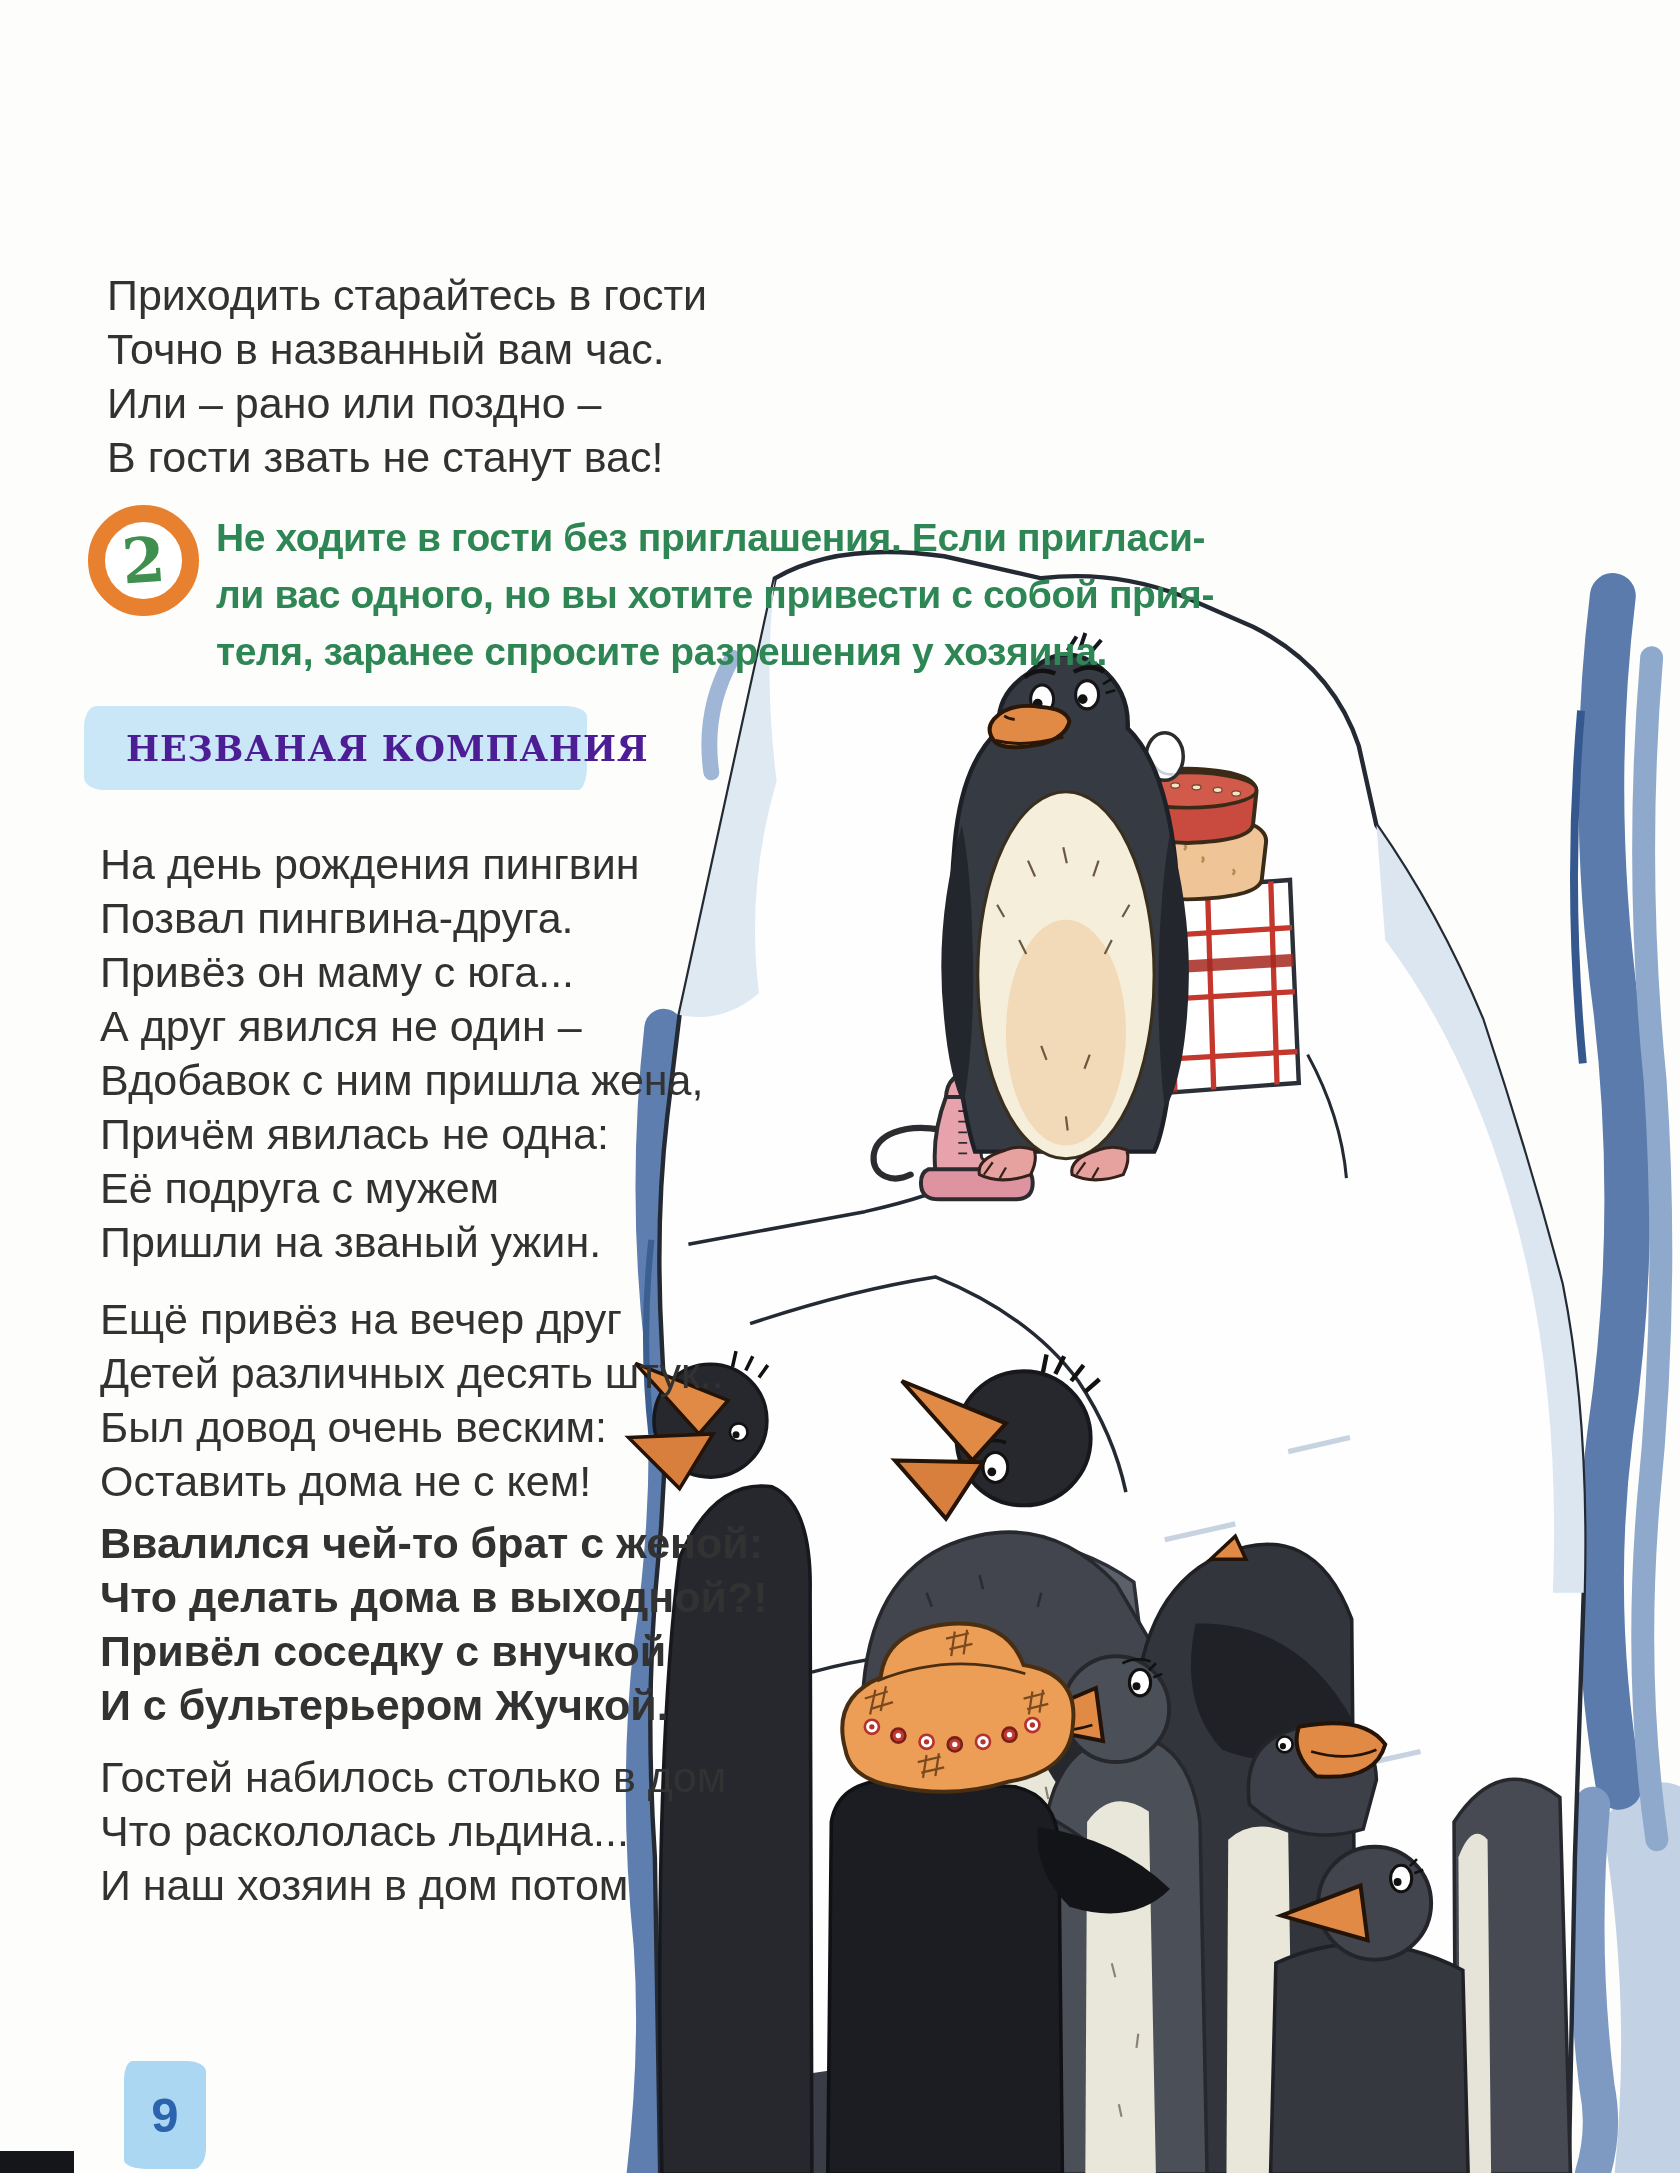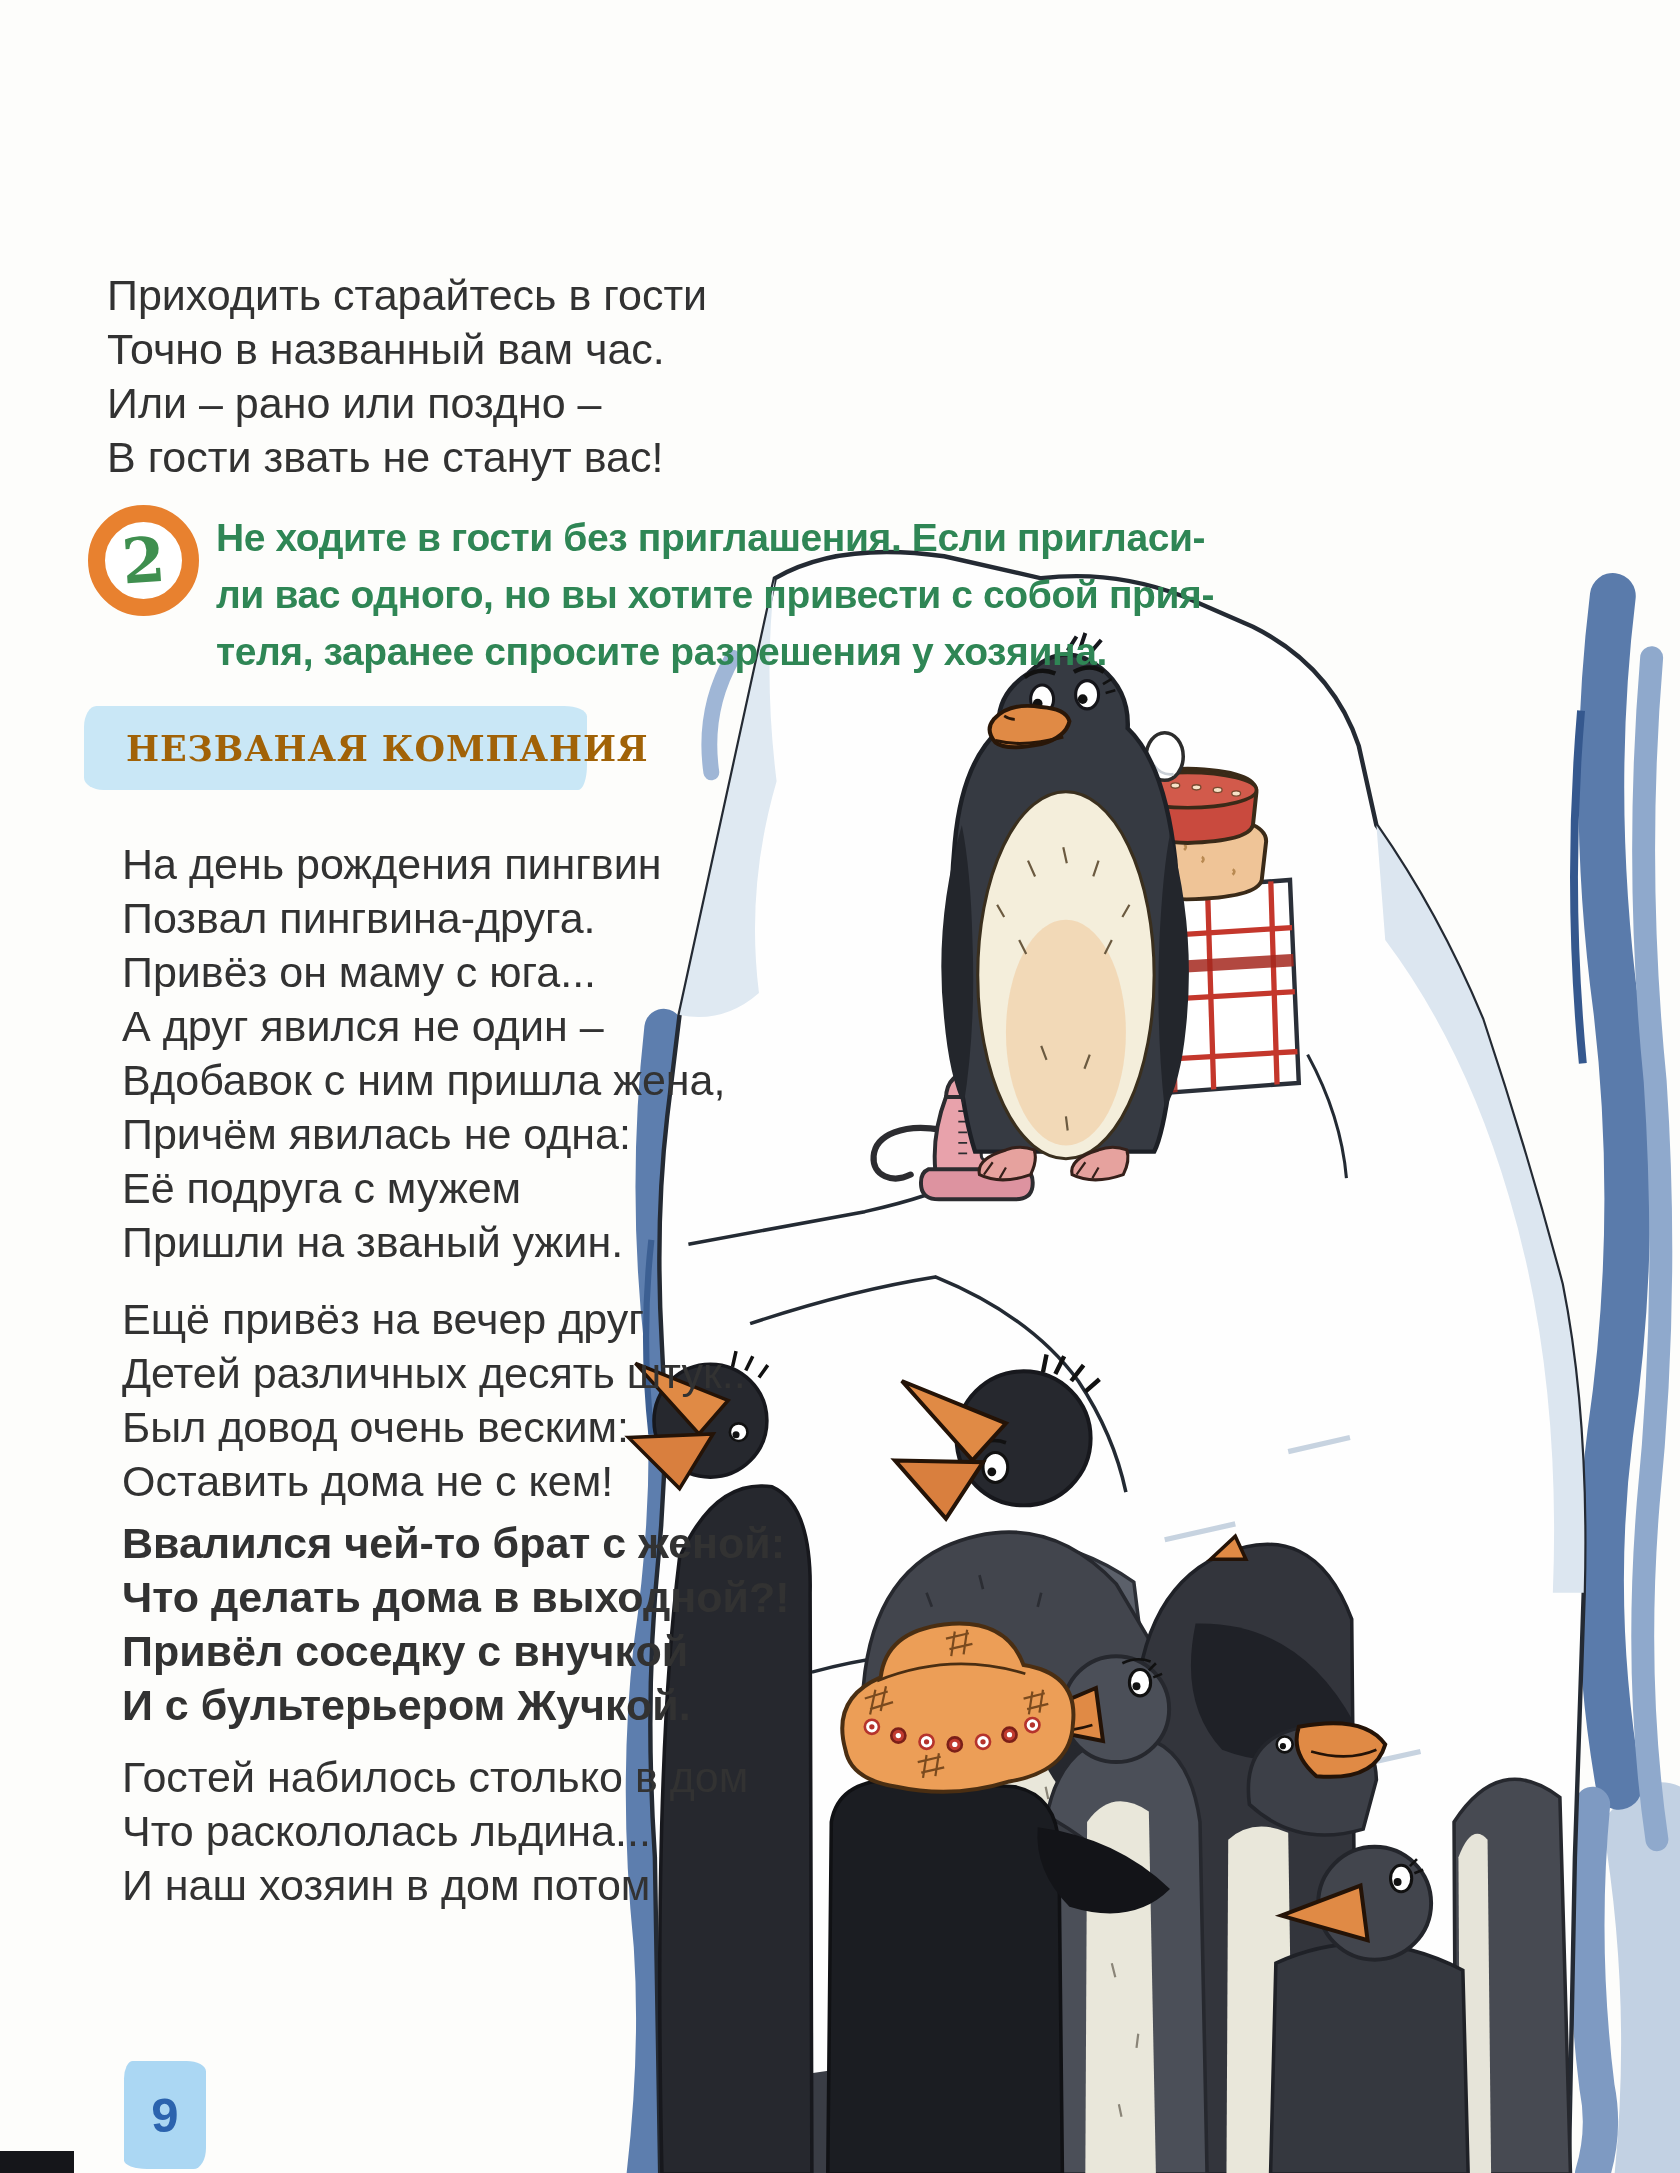--- a/index.html
+++ b/index.html
@@ -25,23 +25,23 @@
   .rline{font-size:39px;font-weight:bold;line-height:57px;white-space:nowrap;
     color:var(--rule-text-green,#2f8655);letter-spacing:-0.4px;}
   .section-banner{
     left:84px;top:706px;width:503px;height:84px;
     background:var(--banner-bg,#c9e7f6);
     border-radius:12.4px 23px 8.8px 19.4px / 21px 10.6px 25px 12.4px;
     display:flex;align-items:center;padding-left:42px;box-sizing:border-box;
   }
   .section-title{
     font-family:"DejaVu Serif",serif;font-weight:bold;font-size:35px;
-    letter-spacing:0.9px;color:#a16207;white-space:nowrap;
-  }
-  .stanza{left:122px;}
+    letter-spacing:0.9px;color:#4c1d95;white-space:nowrap;
+  }
+  .stanza{left:100px;}
   .s1{top:837px;}.s2{top:1292px;}.s3{top:1516px;font-weight:bold;}.s4{top:1750px;}
   .page-badge{
     left:124px;top:2061px;width:82px;height:108px;
     background:var(--badge-bg,#abd7f3);
     border-radius:8.8px 19.4px 12.4px 23px / 17.6px 10.6px 21px 8.8px;
     display:flex;align-items:center;justify-content:center;
   }
   .page-num{font-size:49px;font-weight:bold;color:var(--badge-number,#2b63ae);}
   .corner-bar{left:0;top:2151px;width:74px;height:23px;background:#15161a;}
 </style>

